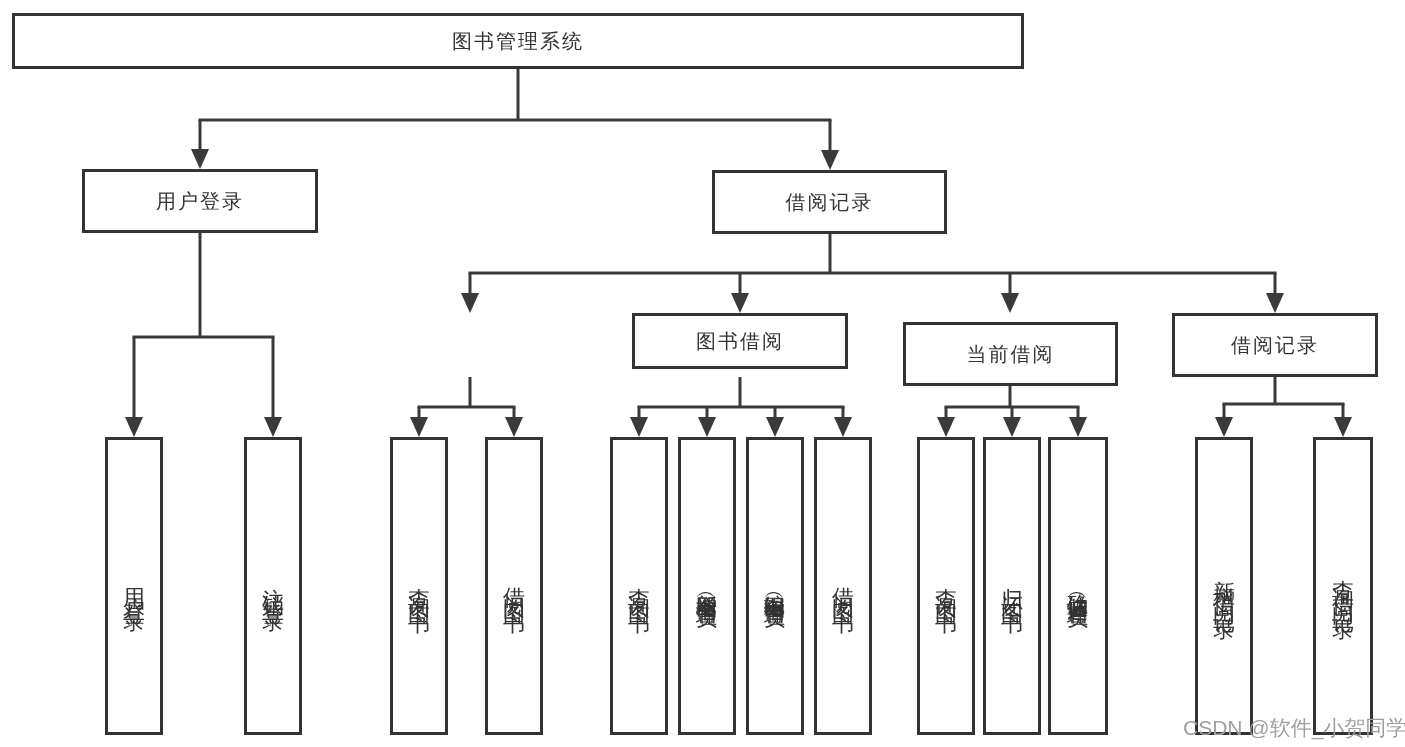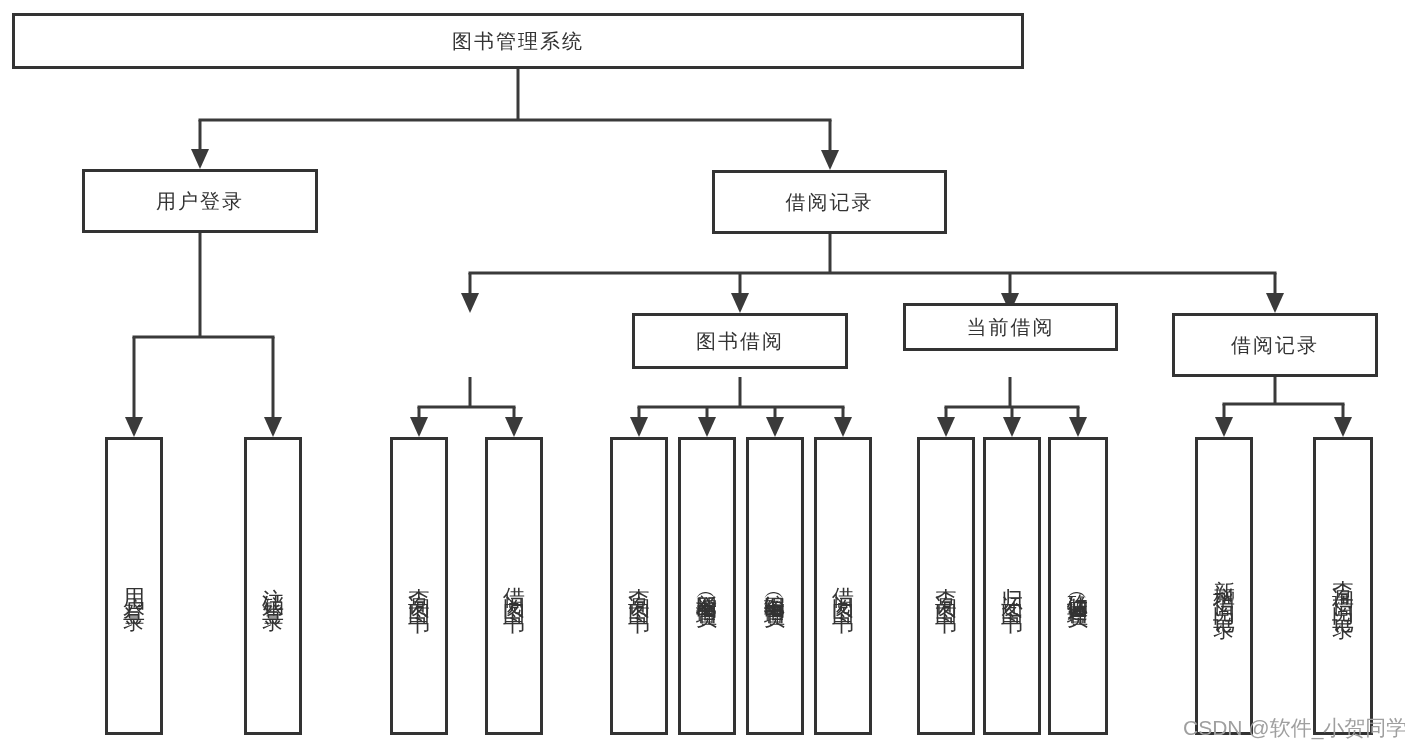--- a/index.html
+++ b/index.html
@@ -141,21 +141,21 @@
   <div class="node" style="left:82px;top:169px;width:236px;height:64px">
     <span class="hlabel">用户登录</span>
   </div>
   <div class="node" style="left:712px;top:170px;width:235px;height:64px">
     <span class="hlabel">借阅记录</span>
   </div>
 
   <div class="node" style="left:632px;top:313px;width:216px;height:56px">
     <span class="hlabel">图书借阅</span>
   </div>
-  <div class="node" style="left:903px;top:303px;width:215px;height:48px">
+  <div class="node" style="left:903px;top:322px;width:215px;height:64px">
     <span class="hlabel">当前借阅</span>
   </div>
   <div class="node" style="left:1172px;top:313px;width:206px;height:64px">
     <span class="hlabel">借阅记录</span>
   </div>
 
   <div class="node leaf" style="left:105px;top:437px;width:58px;height:298px">
     <span class="vlabel">用户登录</span>
   </div>
   <div class="node leaf" style="left:244px;top:437px;width:58px;height:298px">

